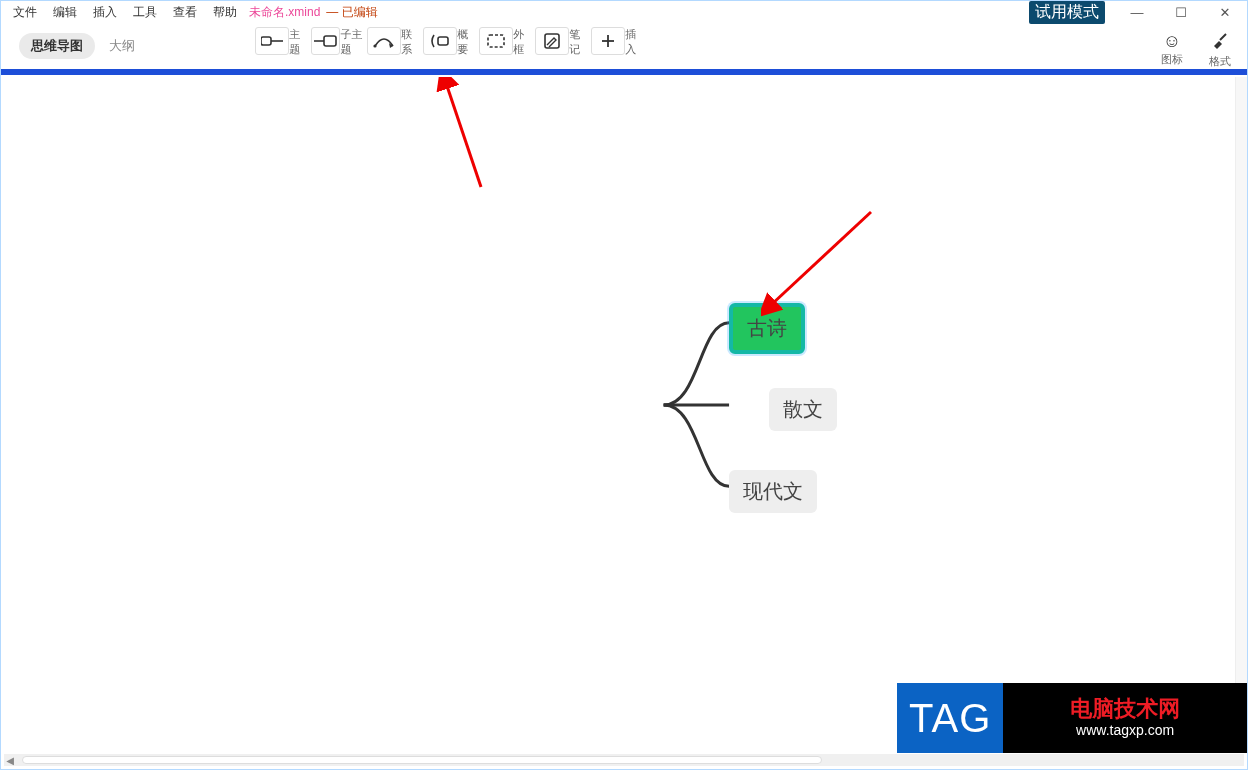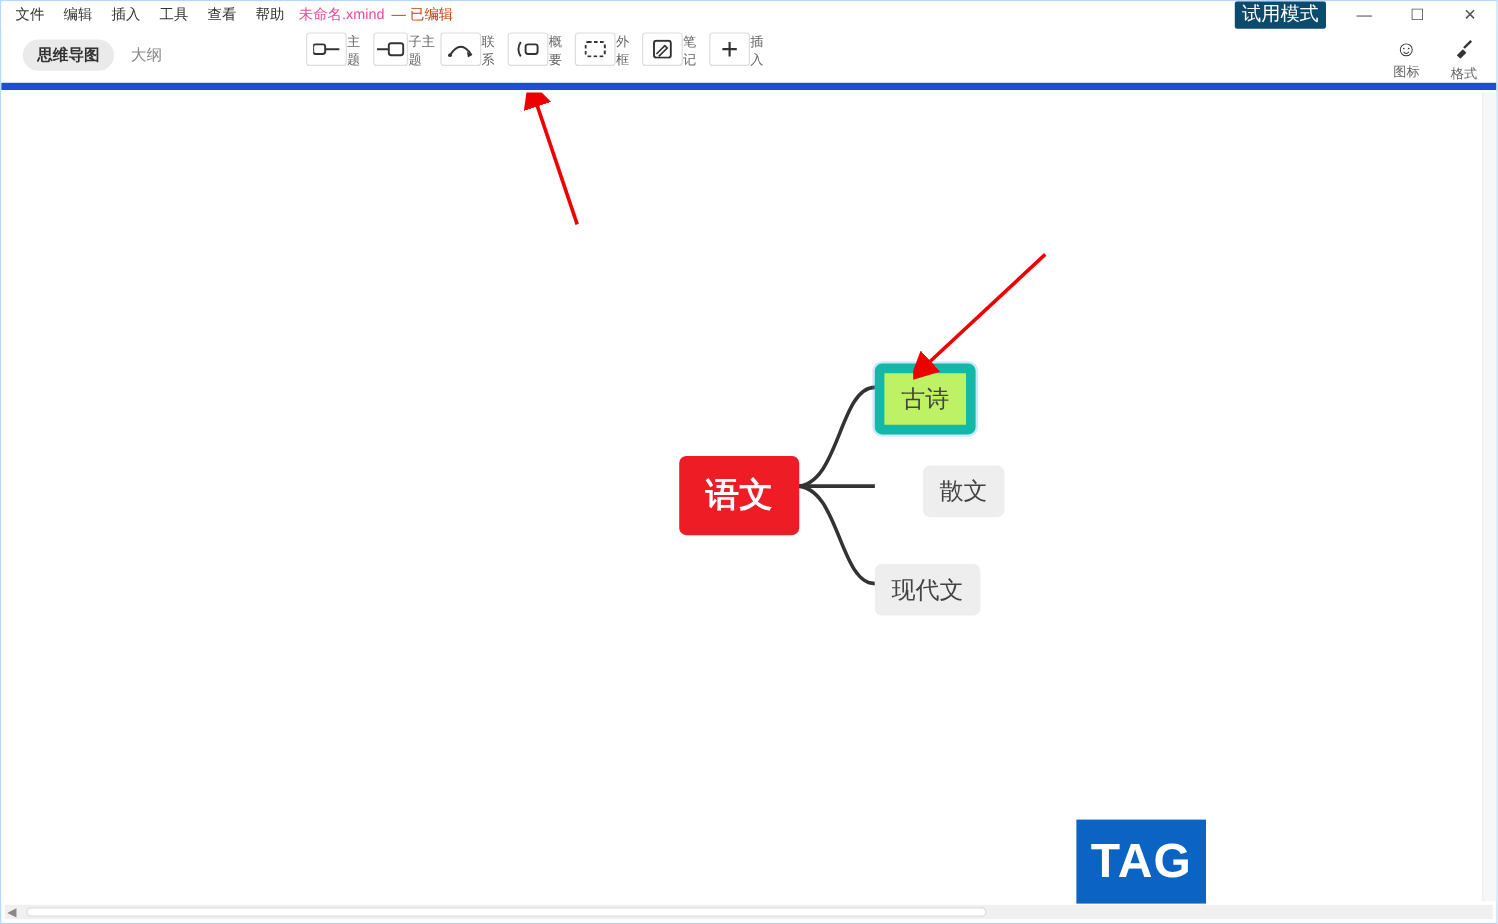--- a/index.html
+++ b/index.html
@@ -146,22 +146,22 @@
   }
   .node.root {
     background: #ee1c25;
     color: #fff;
     font-size: 28px;
     font-weight: 700;
     padding: 14px 22px;
     border-radius: 6px;
   }
   .node.selected {
-    background: #bef264;
-    border: 8px solid #14b8a6;
+    background: #22c55e;
+    border: 4px solid #14b8a6;
     box-shadow: 0 0 0 2px rgba(42,169,255,0.25);
   }
   
   svg.connectors { position: absolute; left:0; top:0; width:100%; height:100%; pointer-events:none; }
 
   
   .arrow { position: absolute; width: 100px; height: 150px; pointer-events:none; }
 
   
   .hscroll {
@@ -195,21 +195,21 @@
     font-weight: 700;
   }
   .tag-left {
     background: #0b63c4;
     color: #fff;
     font-size: 40px;
     display: flex; align-items: center; justify-content: center;
     padding: 0 12px;
     letter-spacing: 1px;
     font-family: Arial, sans-serif;
-    font-weight: 700;
+    font-weight: 400;
   }
   .tag-right {
     flex: 1;
     background: #000;
     color: #ee1c25;
     display: flex; flex-direction: column; align-items: center; justify-content: center;
     font-size: 22px;
     line-height: 1.1;
   }
   .tag-right .sub { color: #fff; font-size: 14px; font-weight: 400; margin-top: 2px;}
@@ -326,21 +326,20 @@
   </div>
 </div>
 
 <div class="canvas">
   <svg class="connectors" viewBox="0 0 1248 680">
     <path d="M664 331 C 700 331 700 248 730 248" stroke="#333" stroke-width="3" fill="none"></path>
     <path d="M664 331 L 730 331" stroke="#333" stroke-width="3" fill="none"></path>
     <path d="M664 331 C 700 331 700 413 730 413" stroke="#333" stroke-width="3" fill="none"></path>
   </svg>
 
-  <div class="node root" style="left:565px; top:303px;">语文</div>
   <div class="node selected" style="left:728px; top:226px;">古诗</div>
   <div class="node" style="left:768px; top:311px;">散文</div>
   <div class="node" style="left:728px; top:393px;">现代文</div>
 
   <svg class="arrow" style="left:430px; top:0px; width:60px; height:120px;">
     <defs>
         <marker id="ah1" markerWidth="8" markerHeight="8" refX="2" refY="4" orient="auto">
           <path d="M0,0 L8,4 L0,8 Z" fill="#e00"></path>
         </marker>
       </defs>
@@ -358,13 +357,17 @@
 
 <div class="right-strip"></div>
 
 <div class="hscroll">
   <span class="arrow-btn">◀</span>
   <div class="thumb"></div>
 </div>
 
 <div class="tag-badge">
   <div class="tag-left">TAG</div>
+  <div class="tag-right">
+    <div>电脑技术网</div>
+    <div class="sub">www.tagxp.com</div>
+  </div>
 </div>
 
 </body></html>

